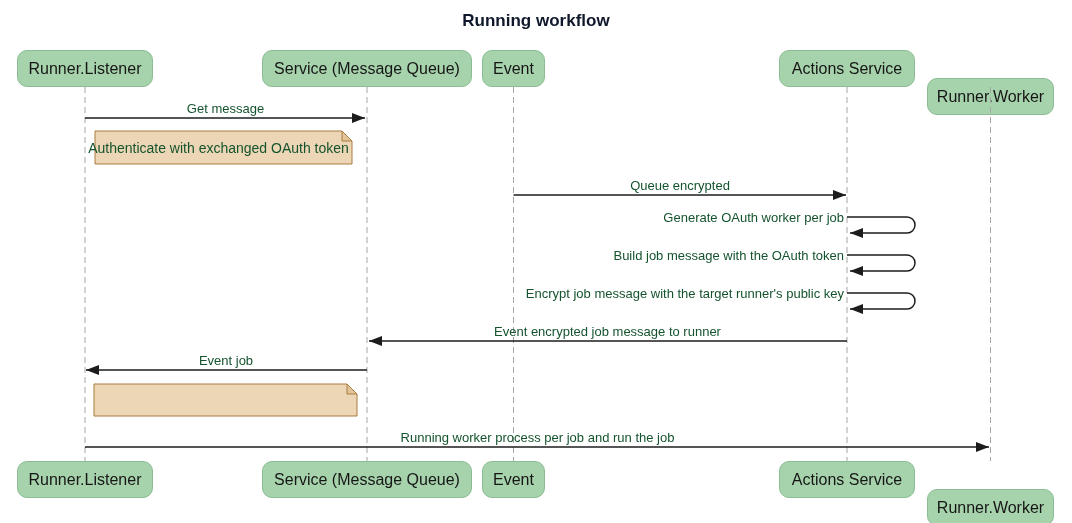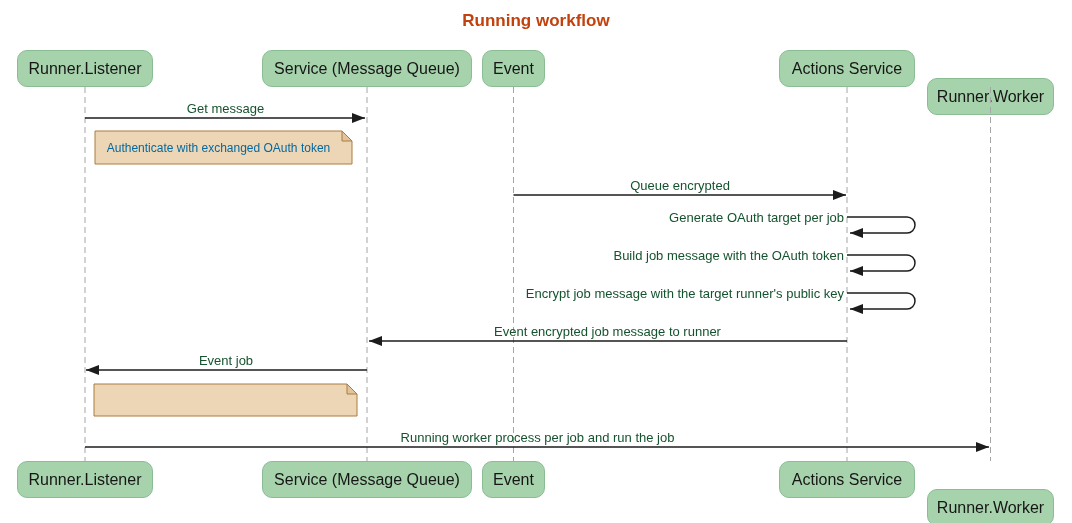--- a/index.html
+++ b/index.html
@@ -11,21 +11,21 @@
     font-family: "Liberation Sans", sans-serif;
     color: #1b1b1b;
     overflow: hidden;
   }
   #title {
     position: absolute;
     top: 11px; left: 0; width: 100%;
     text-align: center;
     font-size: 17px;
     font-weight: bold;
-    color: #c2410c;
+    color: #0f172a;
   }
   .actor {
     position: absolute;
     height: 37px;
     background: var(--actor-fill, #A7D3AC);
     border: 1px solid var(--actor-border, #8ABD94);
     border-radius: 10px;
     display: flex;
     align-items: center;
     justify-content: center;
@@ -53,22 +53,22 @@
     white-space: nowrap;
   }
   .center { text-align: center; }
   .rightal { text-align: right; }
 
   .note-text {
     position: absolute;
     display: flex;
     align-items: center;
     justify-content: center;
-    font-size: 12px;
-    color: #0369a1;
+    font-size: 14px;
+    color: #14532d;
     white-space: nowrap;
   }
 </style>
 </head>
 <body>
 
 <div id="scene">
 
   <div id="title">Running workflow</div>
 
@@ -107,21 +107,21 @@
     <g style="stroke:var(--note-border,#AA7D40)" stroke-width="1">
       <path d="M95,131 H342 L352,141 V164 H95 Z" style="fill:var(--note-fill,#EDD6B5)"></path>
       <path d="M342,131 V141 H352 Z" style="fill:var(--note-fold,#E2C49A)"></path>
       <path d="M94,384 H347 L357,394 V416 H94 Z" style="fill:var(--note-fill,#EDD6B5)"></path>
       <path d="M347,384 V394 H357 Z" style="fill:var(--note-fold,#E2C49A)"></path>
     </g>
   </svg>
 
   <div class="msg-label center" style="left:85px;  top:101px; width:281px;">Get message</div>
   <div class="msg-label center" style="left:513px; top:178px; width:334px;">Queue encrypted</div>
-  <div class="msg-label rightal" style="left:400px; top:210px; width:444px;">Generate OAuth target per job</div>
+  <div class="msg-label rightal" style="left:400px; top:210px; width:444px;">Generate OAuth worker per job</div>
   <div class="msg-label rightal" style="left:400px; top:248px; width:444px;">Build job message with the OAuth token</div>
   <div class="msg-label rightal" style="left:400px; top:286px; width:444px;">Encrypt job message with the target runner's public key</div>
   <div class="msg-label center" style="left:368px; top:324px; width:479px;">Event encrypted job message to runner</div>
   <div class="msg-label center" style="left:85px;  top:353px; width:282px;">Event job</div>
   <div class="msg-label center" style="left:85px;  top:430px; width:905px;">Running worker process per job and run the job</div>
 
   <div class="note-text" style="left:95px; top:131px; width:247px; height:33px;">Authenticate with exchanged OAuth token</div>
 
   <div class="actor bottom a1">Runner.Listener</div>
   <div class="actor bottom a2">Service (Message Queue)</div>

